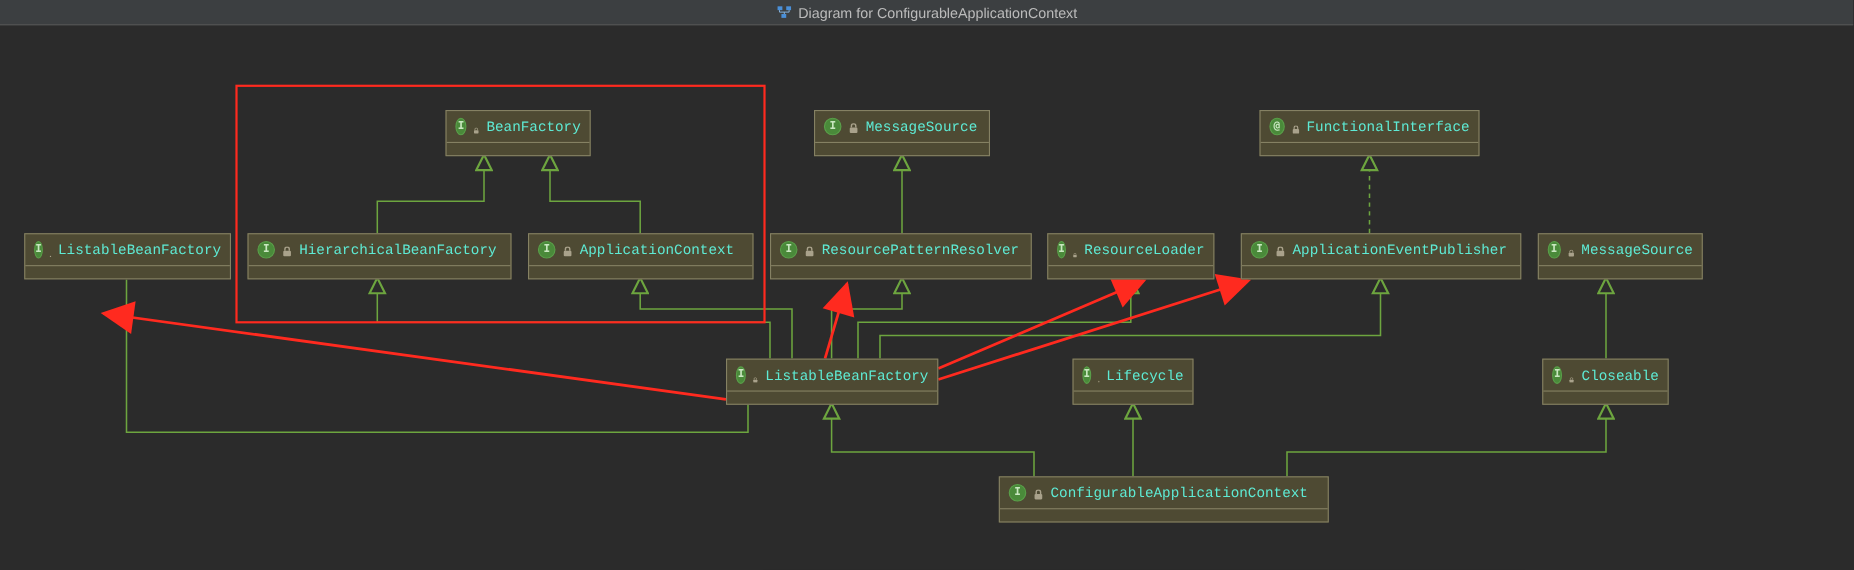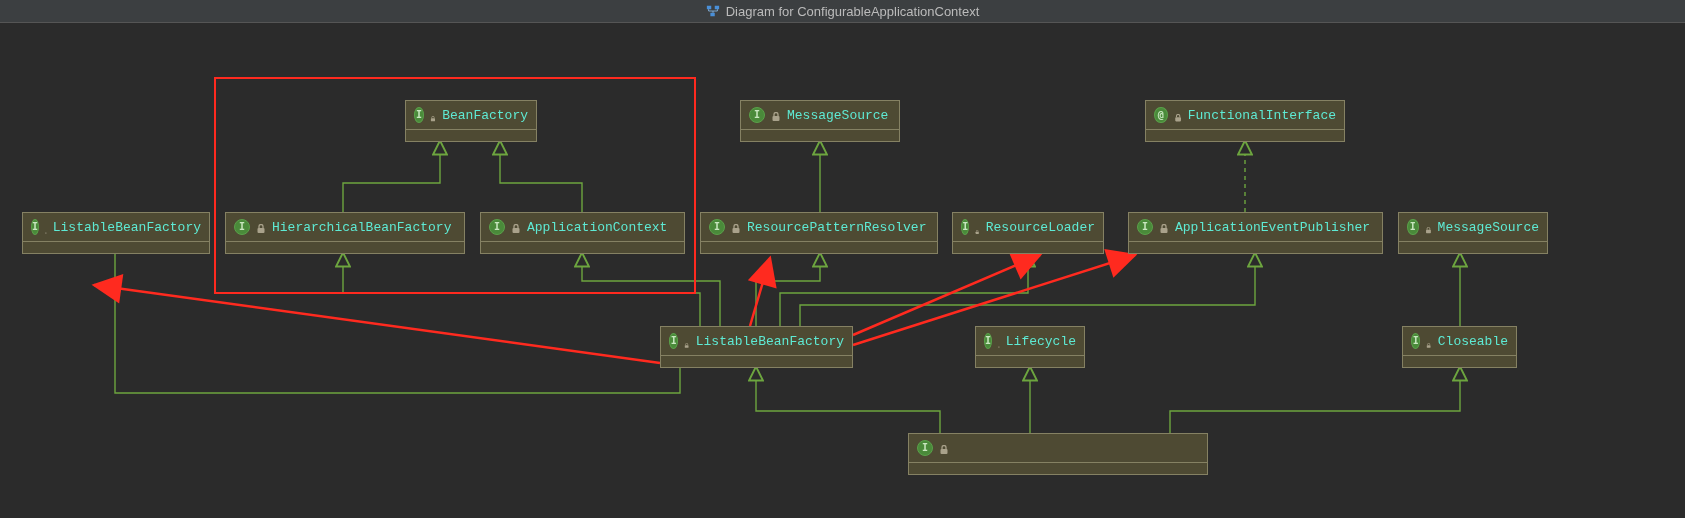--- a/index.html
+++ b/index.html
@@ -209,17 +209,18 @@
         </div>
         <div class="body"></div>
       </div>
       <div class="node" style="left: 908px; top: 410px; width: 300px; height: 42px;">
         <div class="hdr">
           <span class="badge">I</span>
           <span class="lock"><svg viewBox="0 0 10 10">
               <rect x="1.5" y="4" width="7" height="5" rx="1" fill="#a9a28b"></rect>
               <path d="M3 4V2.5a2 2 0 0 1 4 0V4" stroke="#a9a28b" stroke-width="1.3" fill="none"></path>
             </svg></span>
+          <span class="name">ConfigurableApplicationContext</span>
         </div>
         <div class="body"></div>
       </div>
     </div>
 </div>
 
 </body></html>

